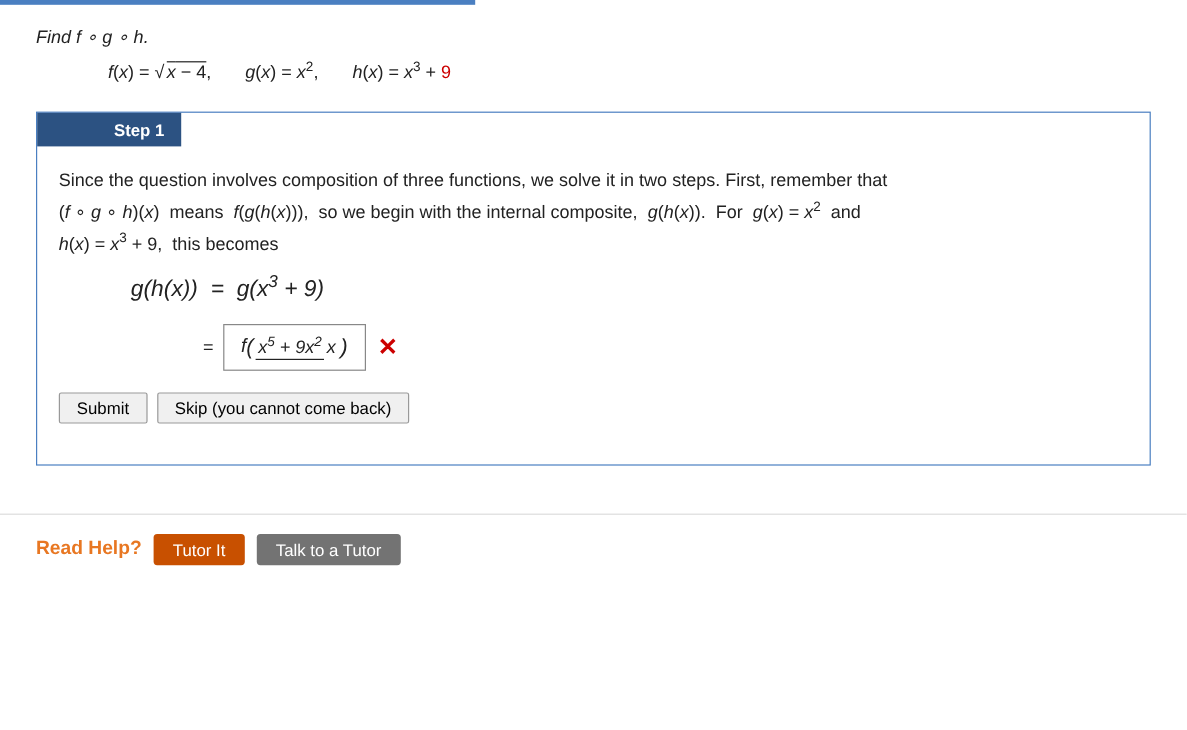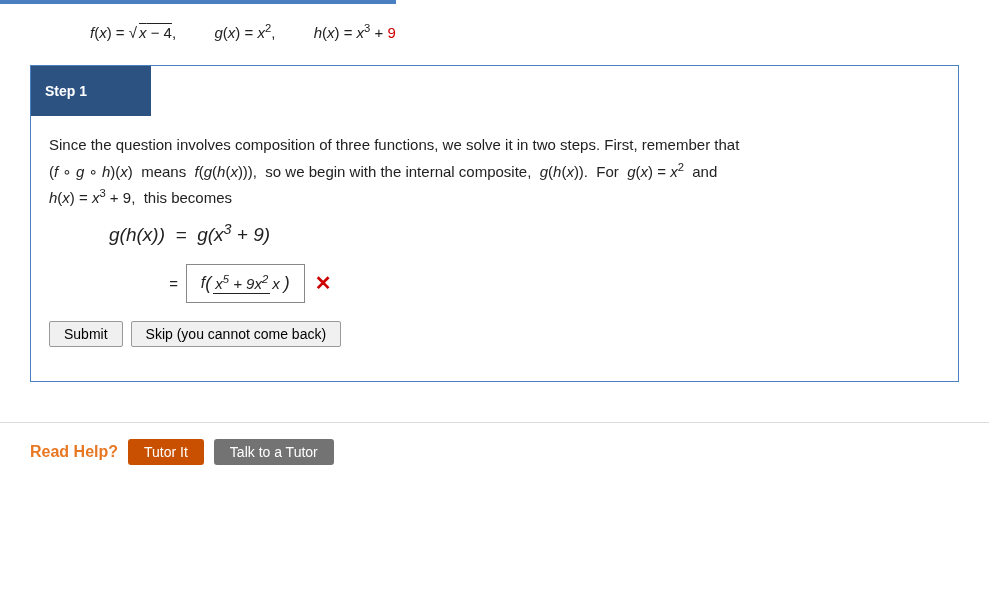--- a/index.html
+++ b/index.html
@@ -19,45 +19,46 @@
     .main-content {
       padding: 18px 30px 20px 30px;
     }
     .problem-title {
       font-size: 15px;
       margin-bottom: 10px;
       font-style: italic;
     }
     .problem-functions {
       display: flex;
-      gap: 30px;
+      gap: 20px;
       align-items: baseline;
       margin-left: 60px;
       margin-bottom: 24px;
       font-size: 15px;
     }
     .func-item {
       display: inline;
     }
     sup {
       font-size: 0.75em;
       vertical-align: super;
     }
     .step-box {
       border: 1.5px solid #4a7fc1;
       margin-bottom: 20px;
     }
     .step-header {
       background: #2c5282;
       color: #fff;
       font-weight: bold;
-      padding: 17px 14px;
+      padding: 6px 14px;
       font-size: 14px;
       width: fit-content;
       min-width: 120px;
+      text-align: right;
     }
     .step-body {
       padding: 16px 18px 34px 18px;
     }
     .step-text {
       line-height: 1.7;
       font-size: 15px;
       margin-bottom: 10px;
     }
     .math-line {
@@ -151,20 +152,23 @@
     .red-text {
       color: #cc0000;
     }
   </style>
 </head>
 <body>
 
 <div class="top-bar"></div>
 
 <div class="main-content">
+  <div class="problem-title">
+    Find <i>f</i> ∘ <i>g</i> ∘ <i>h</i>.
+  </div>
 
   <div class="problem-functions">
     <span class="func-item">
       <i>f</i>(<i>x</i>) = √<span style="text-decoration:overline; display:inline-block; padding-left:2px;"><i>x</i> − 4</span>,
     </span>
     <span class="func-item">
       &nbsp;&nbsp;<i>g</i>(<i>x</i>) = <i>x</i><sup>2</sup>,
     </span>
     <span class="func-item">
       &nbsp;&nbsp;<i>h</i>(<i>x</i>) = <i>x</i><sup>3</sup> + <span class="red-text">9</span>

